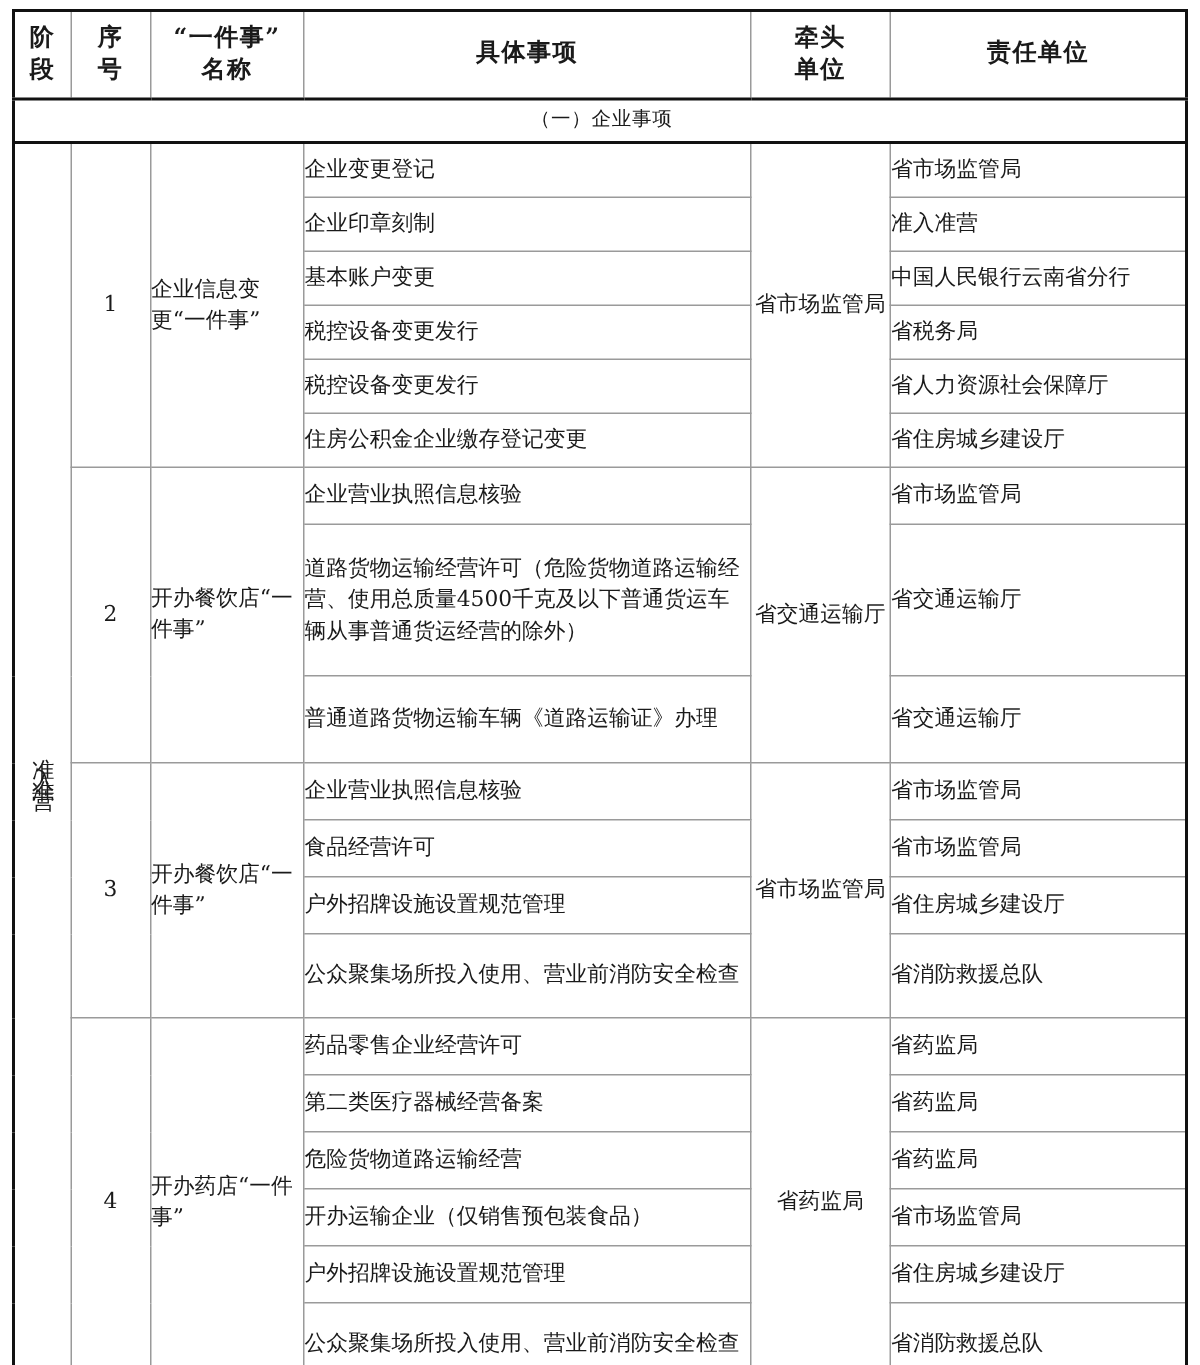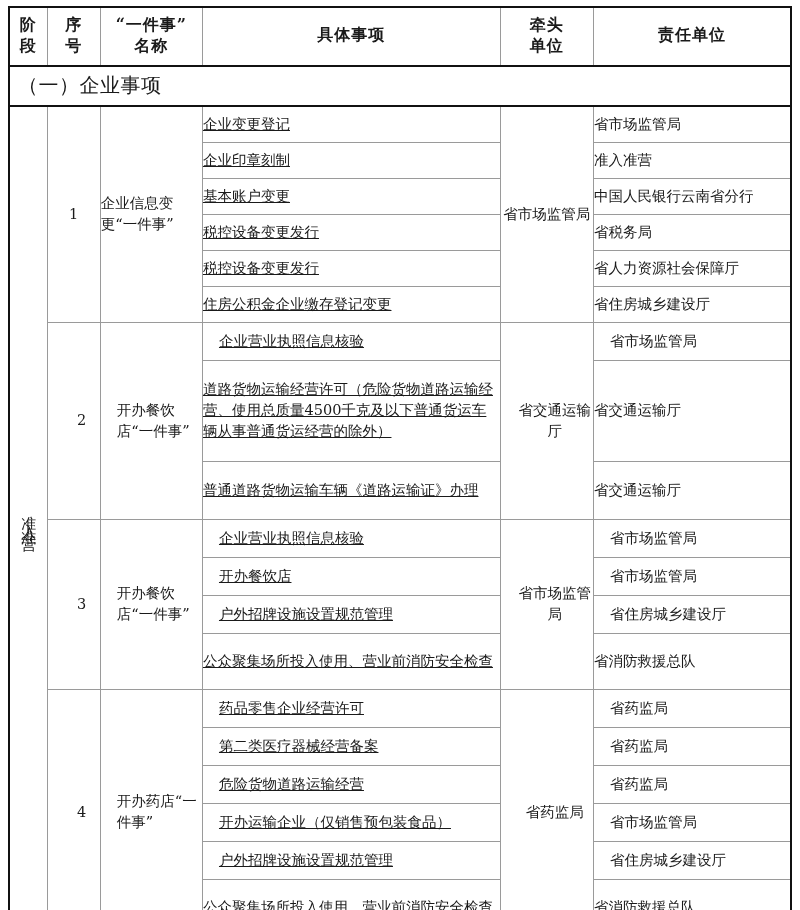--- a/index.html
+++ b/index.html
@@ -58,23 +58,23 @@
     font-weight: bold;
     font-size: 16px;
     letter-spacing: 1px;
     padding: 7px 2px 8px 2px;
     line-height: 1.3;
   }
   .head-2line { display: block; }
 
   
   tr.group-row td {
-    text-align: left;
+    text-align: center;
     padding: 4px 6px 5px 8px;
-    font-size: 20px;
+    font-size: 13px;
     border-bottom: 2px solid #111111;
     letter-spacing: 0.5px;
   }
 
   
   td.stage-cell {
     text-align: center;
     vertical-align: middle;
     padding: 0;
   }
@@ -96,40 +96,39 @@
     padding: 3px 6px;
     line-height: 1.55;
     font-size: 14.5px;
   }
 
   td.detail-cell {
     text-align: left;
     padding: 5px 7px 5px 9px;
     line-height: 1.55;
     font-size: 14.5px;
-    text-decoration: underline;
   }
 
   td.lead-cell {
     text-align: center;
     padding: 3px 4px;
     line-height: 1.5;
     font-size: 14.5px;
   }
 
   td.resp-cell {
     text-align: left;
     padding: 5px 6px 5px 9px;
     line-height: 1.5;
     font-size: 14.5px;
   }
 
   
   tr.h35 td { height: 35px; }
-  tr.h37 td { height: 37px; padding-left: 16px; }
+  tr.h37 td { height: 37px; }
   tr.h55 td { height: 55px; }
   tr.h100 td { height: 100px; }
   tr.h57 td { height: 57px; }
 </style>
 </head>
 <body>
 
 <div id="sheet">
   <table class="doc-table">
     <colgroup>
@@ -216,21 +215,21 @@
           <td class="resp-cell">省交通运输厅</td>
         </tr>
         <tr class="h37">
           <td class="no-cell" rowspan="4">3</td>
           <td class="name-cell" rowspan="4">开办餐饮店“一件事”</td>
           <td class="detail-cell">企业营业执照信息核验</td>
           <td class="lead-cell" rowspan="4">省市场监管局</td>
           <td class="resp-cell">省市场监管局</td>
         </tr>
         <tr class="h37">
-          <td class="detail-cell">开办餐饮店</td>
+          <td class="detail-cell">食品经营许可</td>
           <td class="resp-cell">省市场监管局</td>
         </tr>
         <tr class="h37">
           <td class="detail-cell">户外招牌设施设置规范管理</td>
           <td class="resp-cell">省住房城乡建设厅</td>
         </tr>
         <tr class="h55">
           <td class="detail-cell">公众聚集场所投入使用、营业前消防安全检查</td>
           <td class="resp-cell">省消防救援总队</td>
         </tr>

